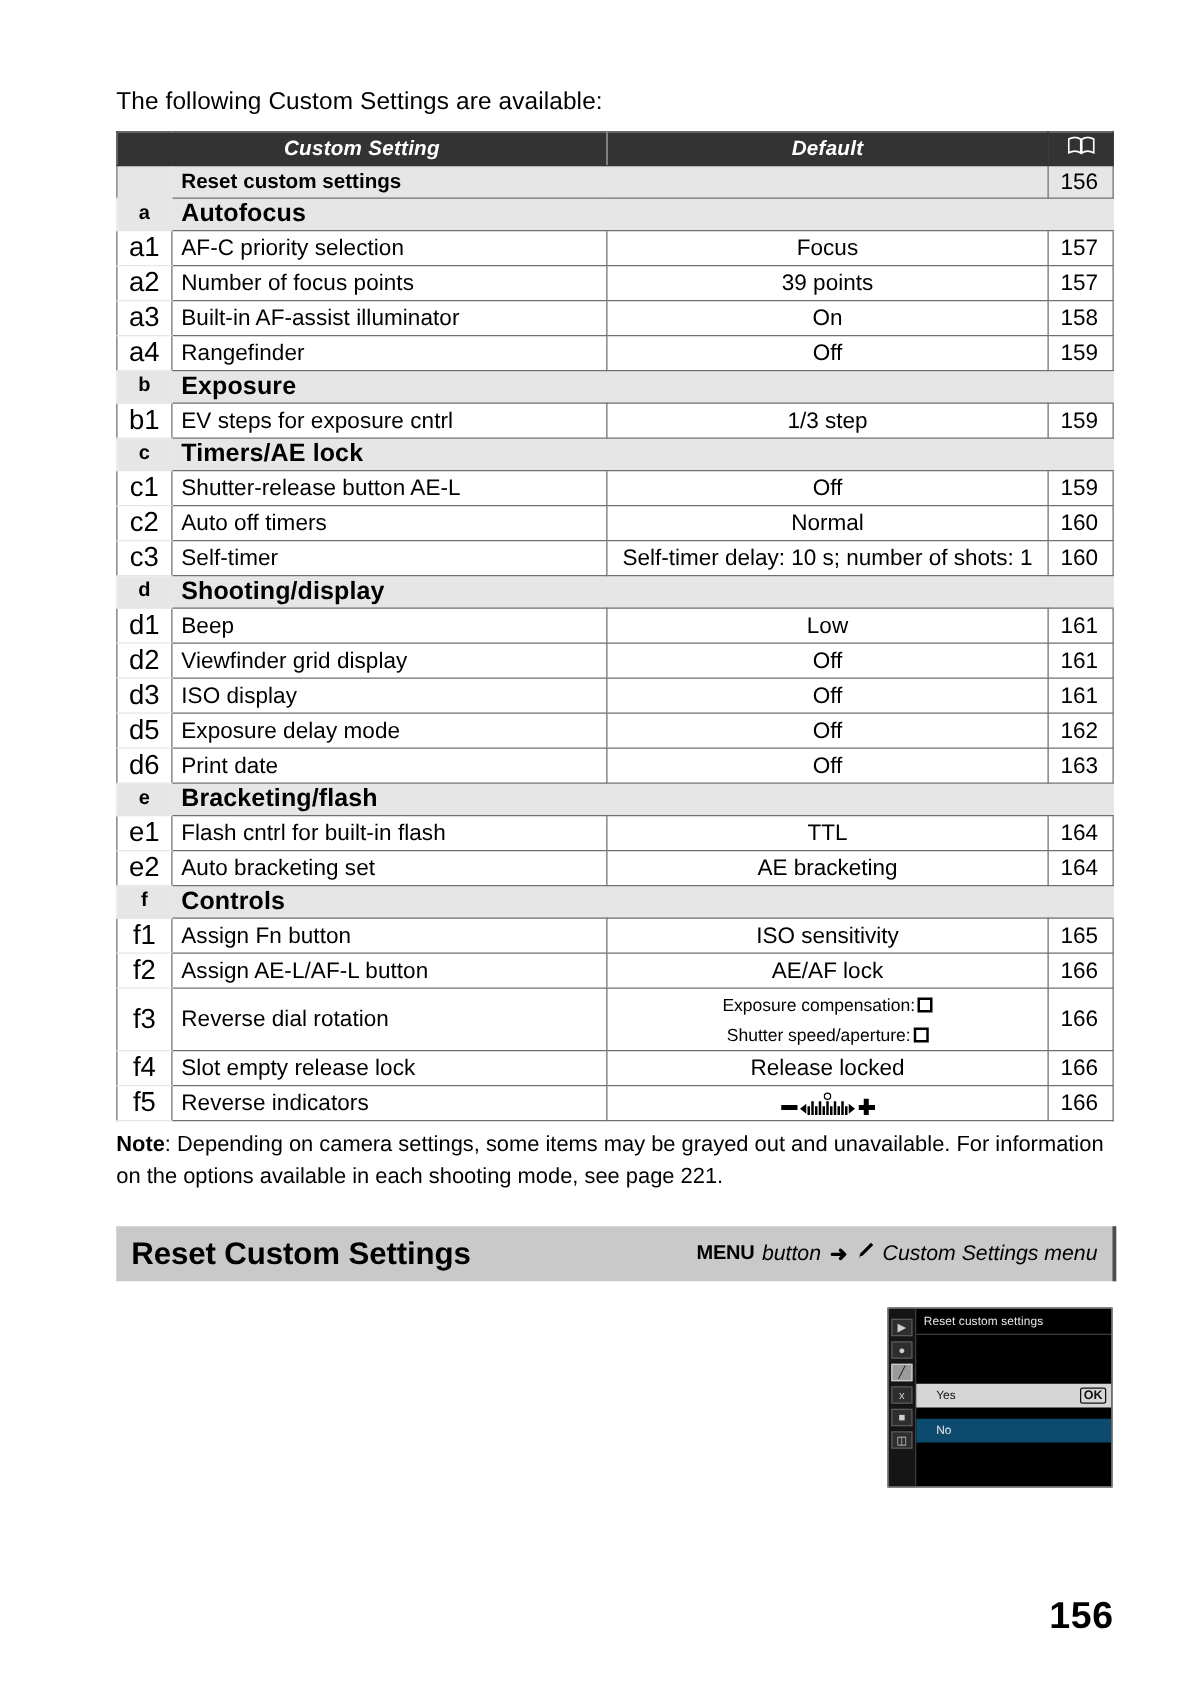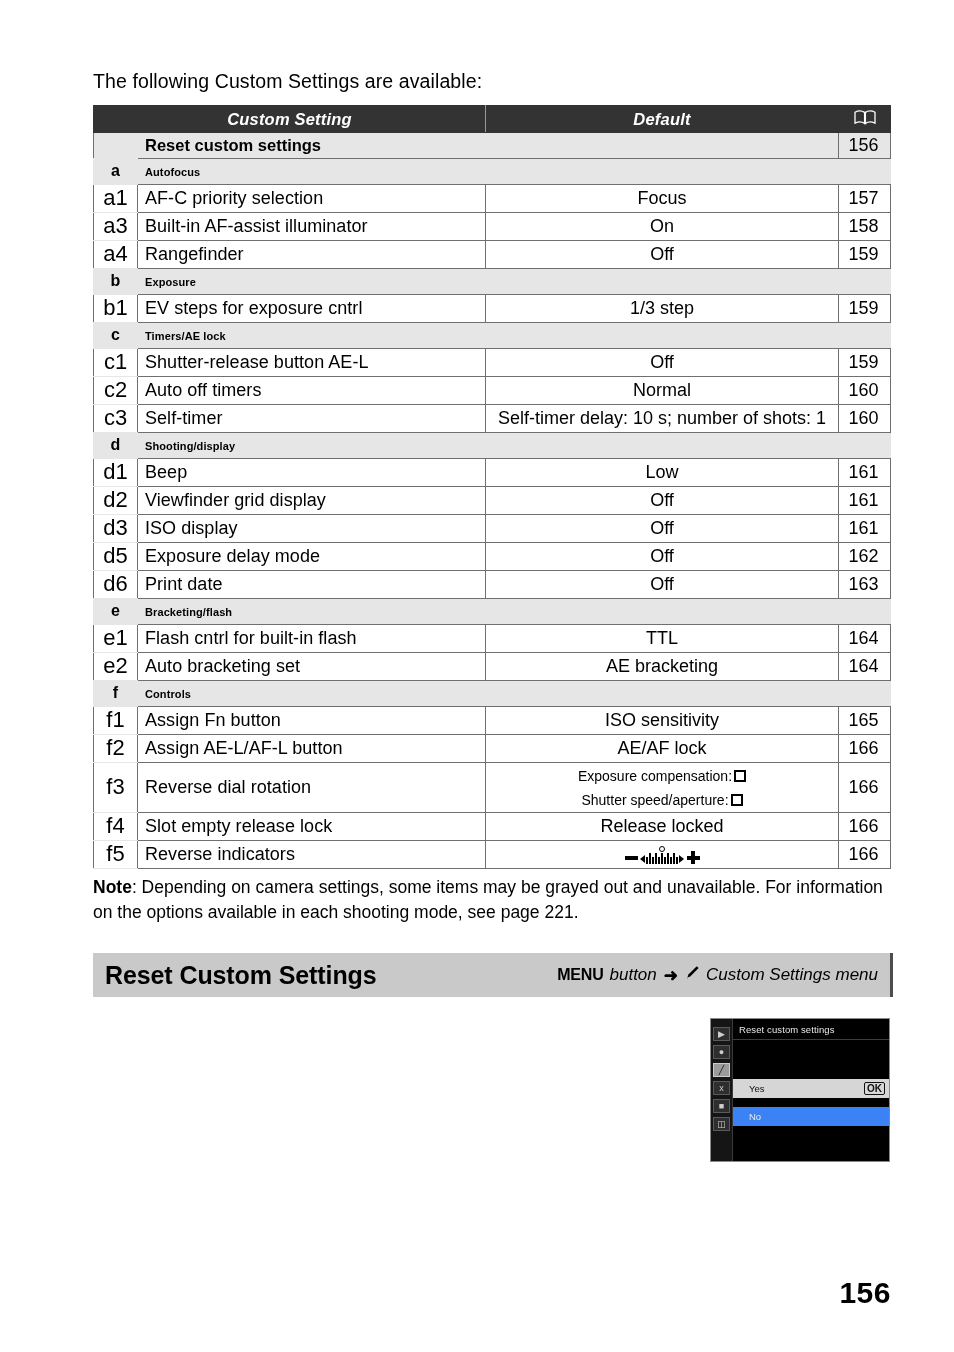--- a/index.html
+++ b/index.html
@@ -95,21 +95,21 @@
 
   
   tr.group td {
     background: #e6e6e6;
     height: 26px;
     border-left-color: #e6e6e6;
     border-right-color: #e6e6e6;
   }
   tr.group td.grplabel {
     font-weight: bold;
-    font-size: 11px;
+    font-size: 20px;
     padding-left: 7px;
     letter-spacing: 0.1px;
   }
   tr.group td.idx { border-right-color: #e6e6e6; }
 
   
   tr.reset td {
     background: #e6e6e6;
     height: 26px;
   }
@@ -262,21 +262,21 @@
   .lcd-sep {
     position: absolute; left: 0; top: 20px; width: 100%; height: 1px; background: #3d3d3d;
   }
   .lcd-opt {
     position: absolute; left: 0; width: 100%; height: 19px;
     display: flex; align-items: center;
   }
   .lcd-opt .lbl { padding-left: 16px; font-size: 9.5px; }
   .lcd-opt.sel { top: 60px; background: #d6d6d6; }
   .lcd-opt.sel .lbl { color: #111111; }
-  .lcd-opt.unsel { top: 88px; background: #3b82f6; }
+  .lcd-opt.unsel { top: 88px; background: #0c4a6e; }
   .lcd-opt.unsel .lbl { color: #e8e8e8; }
   .ok-badge {
     margin-left: auto; margin-right: 4px;
     border: 1px solid #111; border-radius: 2px;
     font-size: 10px; font-weight: bold;
     padding: 0 2px; line-height: 11px;
     color: #111; background: #d6d6d6;
   }
 
   
@@ -326,20 +326,26 @@
           <td class="idx grp">a</td>
           <td class="grplabel" colspan="3">Autofocus</td>
         </tr>
         <tr class="item">
           <td class="idx">a1</td>
           <td class="name">AF-C priority selection</td>
           <td class="def">Focus</td>
           <td class="pg">157</td>
         </tr>
         <tr class="item">
+          <td class="idx">a2</td>
+          <td class="name">Number of focus points</td>
+          <td class="def">39 points</td>
+          <td class="pg">157</td>
+        </tr>
+        <tr class="item">
           <td class="idx">a3</td>
           <td class="name">Built-in AF-assist illuminator</td>
           <td class="def">On</td>
           <td class="pg">158</td>
         </tr>
         <tr class="item">
           <td class="idx">a4</td>
           <td class="name">Rangefinder</td>
           <td class="def">Off</td>
           <td class="pg">159</td>

